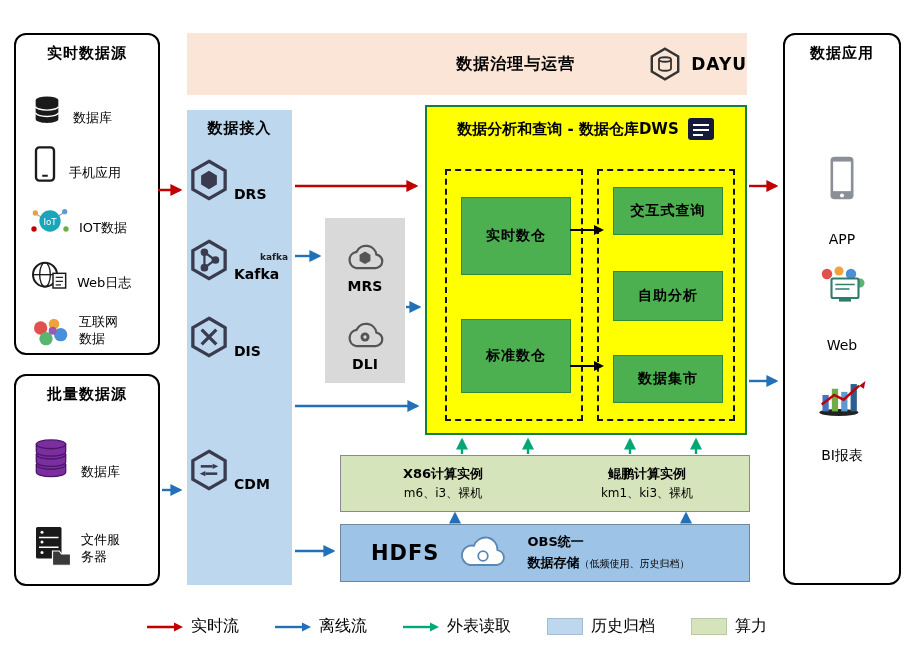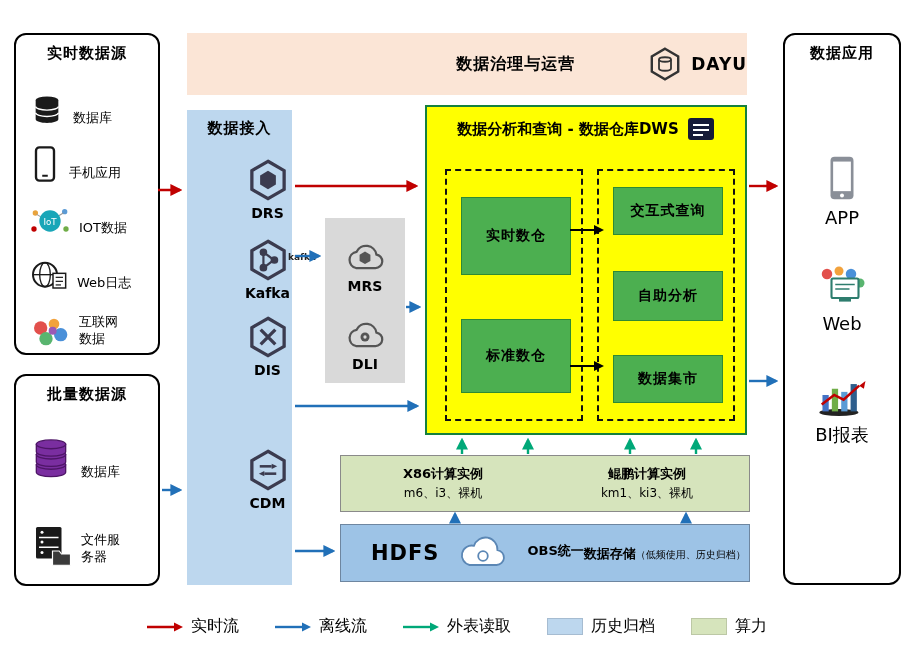--- a/index.html
+++ b/index.html
@@ -14,47 +14,47 @@
   .src-label { font-size:13px; line-height:1.3; max-width:64px; }
   .src-label.narrow { max-width:48px; }
 
   .flat { position:absolute; }
   .gov { background:#FBE5D6; display:flex; align-items:center; padding-left:78px; gap:72px; }
   .gov-title { font-weight:bold; font-size:16px; letter-spacing:1px; }
   .gov-brand { display:flex; align-items:center; gap:8px; }
   .gov-brand-name { font-weight:bold; font-size:17px; letter-spacing:1px; }
 
   .ingestion { background:#BDD7EE; }
-  .ing-item { position:absolute; left:0; width:100%; display:flex; flex-direction:column; align-items:center; gap:3px;margin-left:28px; }
+  .ing-item { position:absolute; left:0; width:100%; display:flex; flex-direction:row; align-items:flex-end; gap:3px; }
   .ing-label { font-weight:bold; font-size:14px; }
   .kafka-mini { position:absolute; right:4px; top:14px; font-size:9px; font-weight:bold; color:#222; }
 
   .graybox { background:#D9D9D9; }
   .mid-item { position:absolute; left:0; width:100%; display:flex; flex-direction:column; align-items:center; gap:2px; }
   .mid-label { font-weight:bold; font-size:14px; }
 
   .dws { background:#FFFF00; border:2px solid #15803d; }
   .dws-titlebar { position:absolute; top:10px; left:0; width:100%; display:flex; align-items:center; justify-content:center; gap:8px; }
   .dws-title { font-weight:bold; font-size:15px; }
   .dashed { position:absolute; border:2px dashed #111; }
   .greenblock { position:absolute; background:#4CAF50; border:1px solid #2f8a33; display:flex; align-items:center; justify-content:center; font-weight:bold; font-size:14px; letter-spacing:1px; }
 
   .compute { background:#D6E4BC; border:1px solid #8a8a8a; display:flex; }
   .compute-col { width:50%; display:flex; flex-direction:column; align-items:center; justify-content:center; gap:2px; }
   .compute-title { font-weight:bold; font-size:13px; }
   .compute-sub { font-size:12px; }
 
   .hdfs { background:#9DC3E6; border:1px solid #6e86a0; display:flex; align-items:center; padding-left:30px; gap:16px; }
   .hdfs-name { font-weight:bold; font-size:21px; letter-spacing:1px; }
-  .obs-text { display:flex; flex-direction:row; line-height:1.35; }
+  .obs-text { display:flex; flex-direction:column; line-height:1.35; }
   .obs-bold { font-weight:bold; font-size:13px; }
   .obs-note { font-size:10px; font-weight:normal; }
 
   .app-item { position:absolute; left:0; width:100%; display:flex; flex-direction:column; align-items:center; gap:6px; }
-  .app-label { font-size:18px; }
+  .app-label { font-size:14px;margin-top:24px; }
 
   .legend { position:absolute; left:0; top:616px; width:914px; display:flex; justify-content:center; align-items:center; gap:36px; font-size:16px; }
   .legend-item { display:flex; align-items:center; gap:8px; }
   .swatch { width:36px; height:17px; border:1px solid rgba(0,0,0,0.12); }
   .swatch.history { background:#BDD7EE; }
   .swatch.compute { background:#D6E4BC; }
 
   .overlay { position:absolute; left:0; top:0; z-index:9; pointer-events:none; }
   .icon { display:block; }
 </style>

